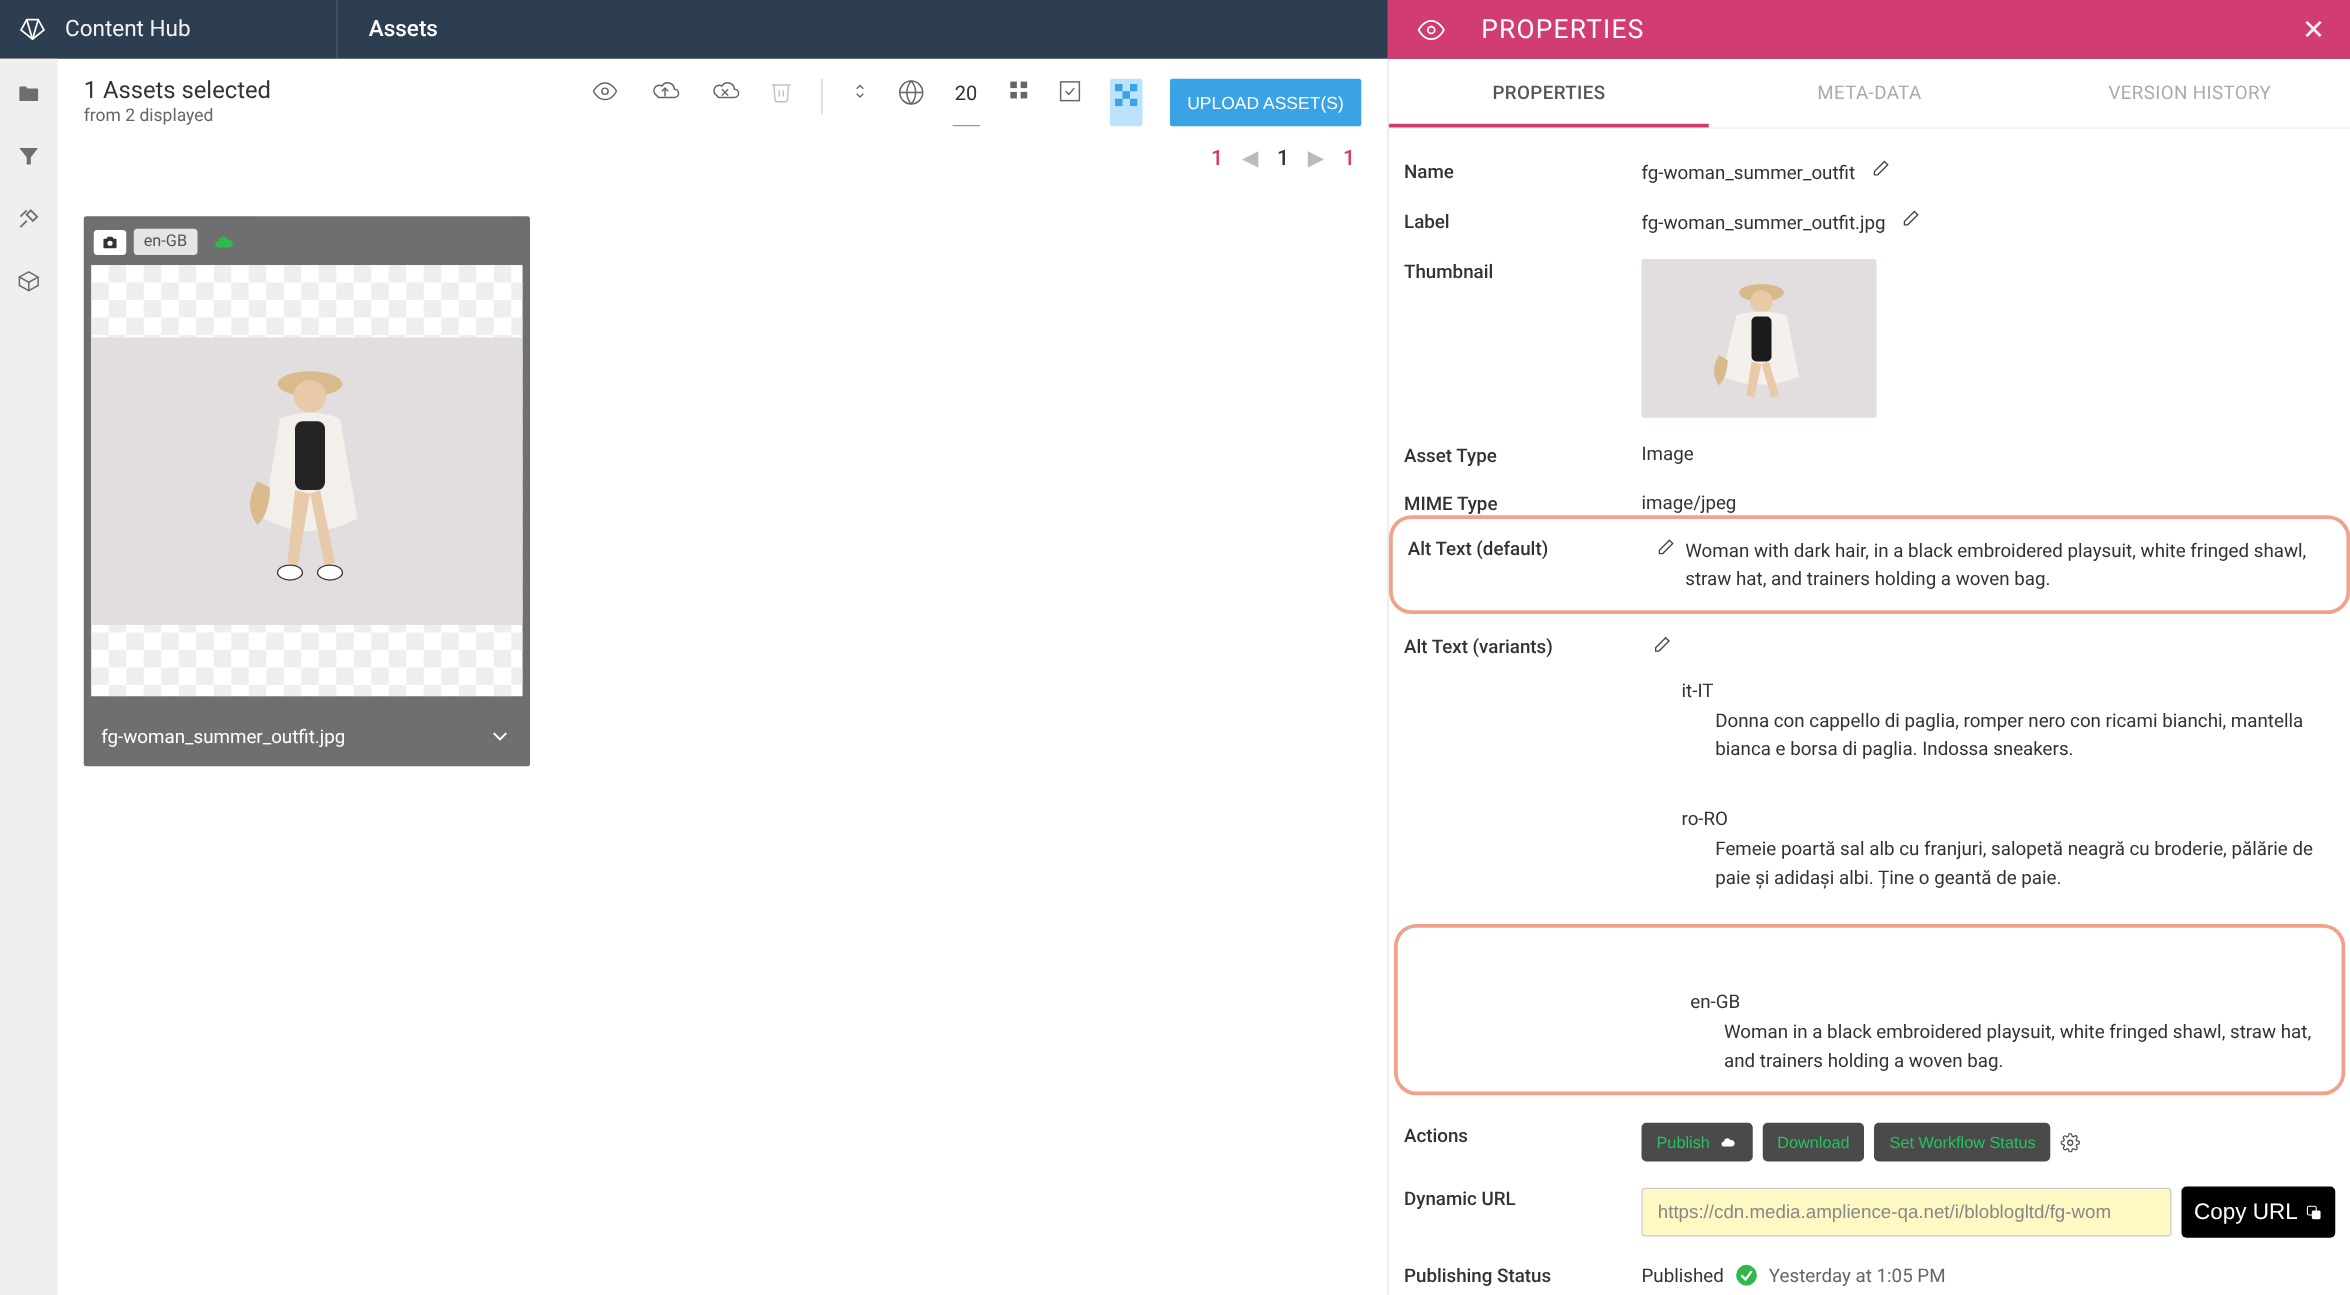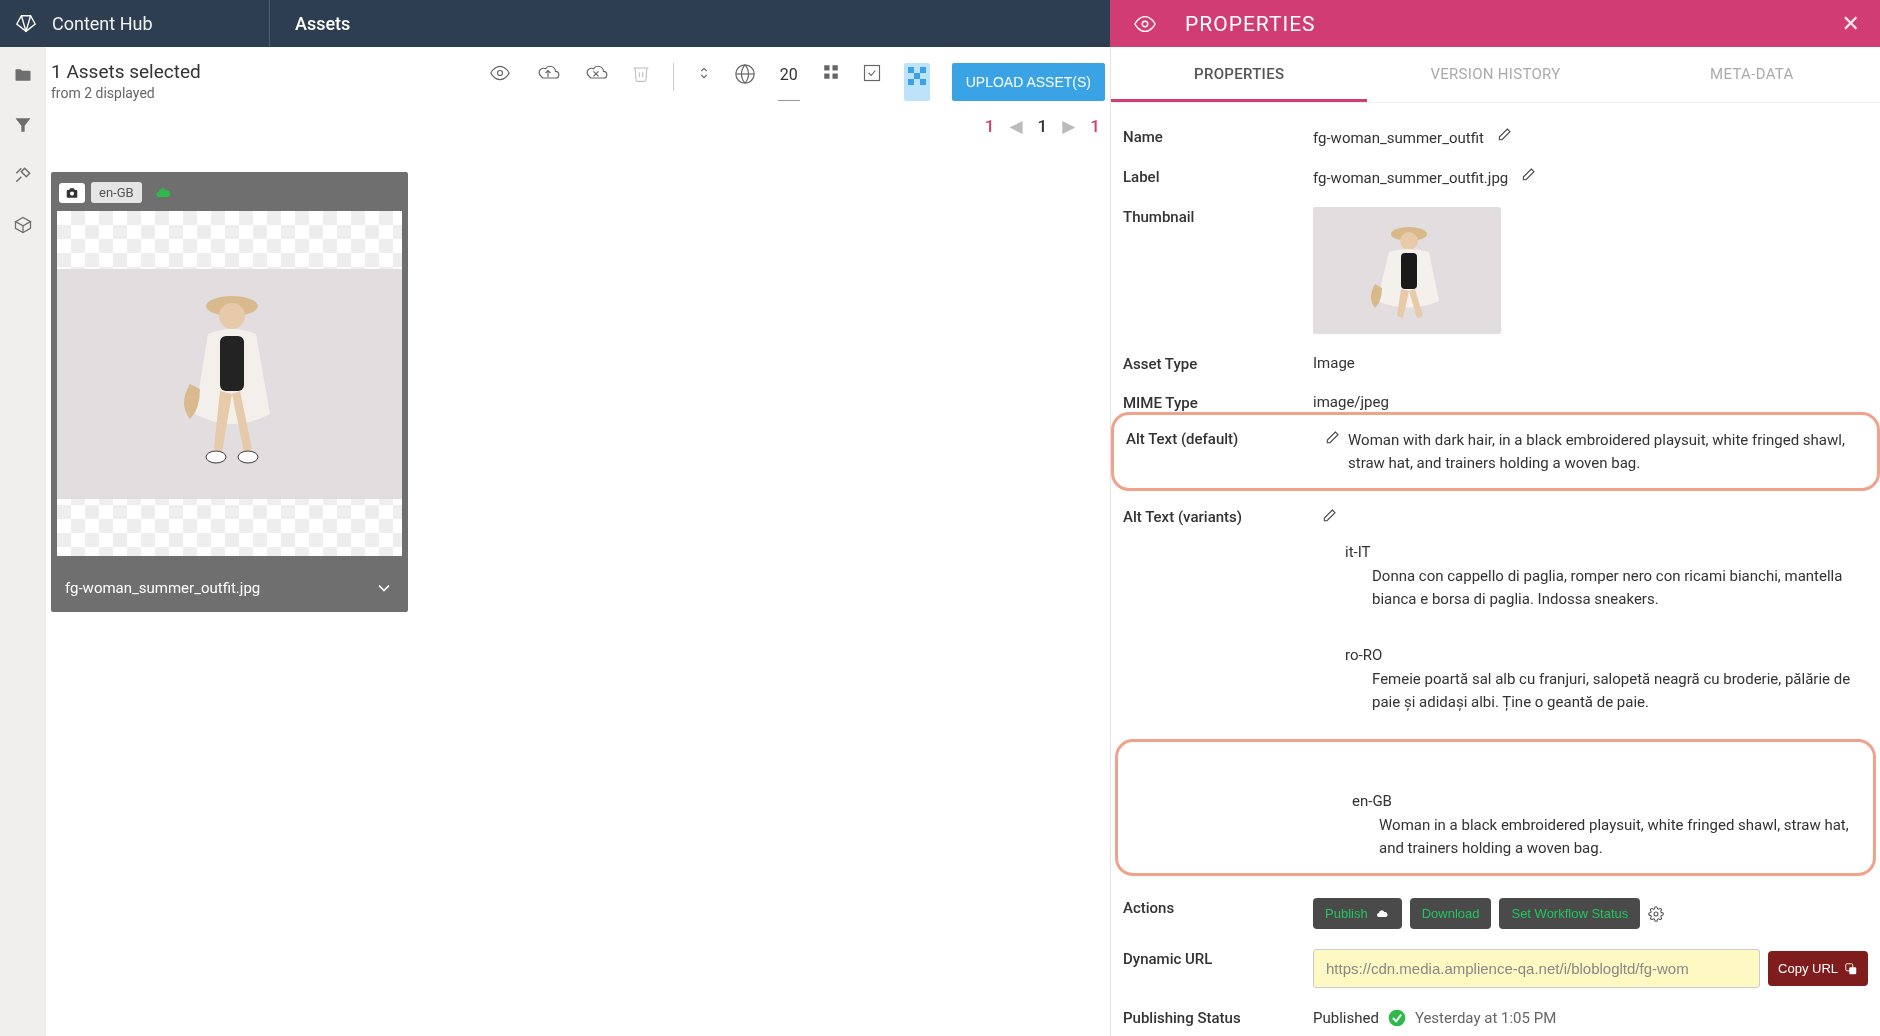--- a/index.html
+++ b/index.html
@@ -69,21 +69,21 @@
   background: #f0efed;
   display: flex;
   flex-direction: column;
   align-items: center;
   padding-top: 18px;
   gap: 30px;
 }
 .sidebar .side-icon { color: #6e6e6e; cursor: pointer; }
 .main {
   flex: 1;
-  padding: 10px 5px;
+  padding: 10px 21px;
   min-width: 0;
   position: relative;
 }
 .props-panel {
   width: 770px;
   border-left: 1px solid #e3e3e3;
   display: flex;
   flex-direction: column;
   overflow-y: auto;
 }
@@ -274,25 +274,25 @@
 .url-input {
   flex: 1;
   border: 1px solid #ccc;
   border-radius: 3px;
   padding: 10px 12px;
   font-size: 15px;
   color: #888;
   background: #fef9c3;
 }
 .copy-btn {
-  background: #7f1d1d;
+  background: #000000;
   color: #fff;
   border: none;
   padding: 10px 10px;
-  font-size: 13px;
+  font-size: 18px;
   border-radius: 4px;
   cursor: pointer;
   display: inline-flex;
   align-items: center;
   gap: 6px;
   margin-left: 8px;
 }
 .status-val { display: flex; align-items: center; gap: 8px; }
 .status-check { color: #2fb94c; display: inline-flex; }
 .status-time { color: #666; font-size: 15px; }
@@ -505,22 +505,22 @@
               <polyline points="6 9 12 15 18 9"></polyline>
             </svg>
         </span>
       </div>
     </div>
   </div>
 
   <div class="props-panel">
     <div class="props-tabs">
       <div class="tab active">PROPERTIES</div>
+      <div class="tab">META-DATA</div>
       <div class="tab">VERSION HISTORY</div>
-      <div class="tab">META-DATA</div>
     </div>
     <div class="props-body">
 
       <div class="prop-row">
         <div class="label">Name</div>
         <div class="value">
           <span>fg-woman_summer_outfit</span>
           <span class="edit-icon">
             <svg width="16" height="16" viewBox="0 0 24 24" fill="none" stroke="#444" stroke-width="1.6">
                 <path d="M17 3l4 4-12 12H5v-4L17 3z"></path>

